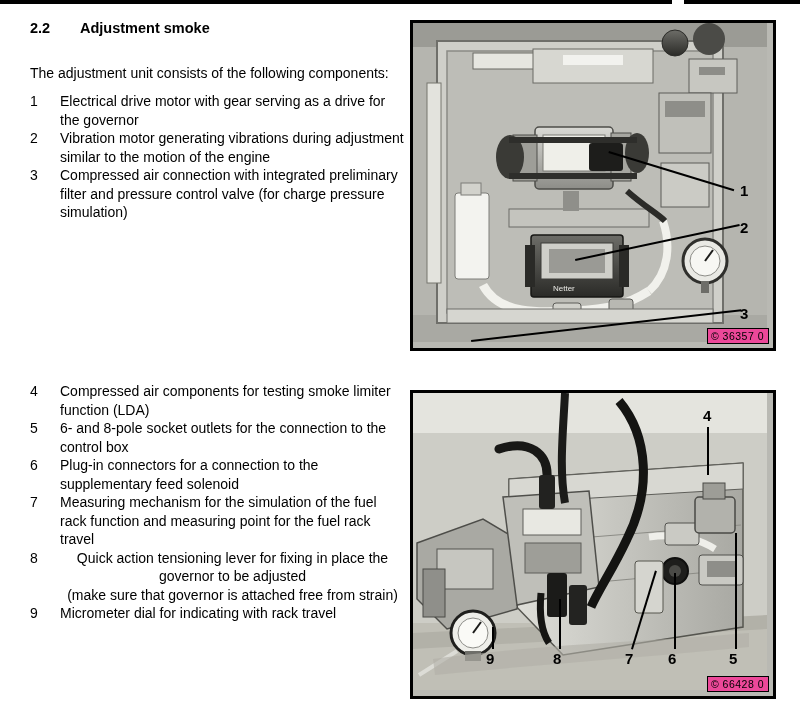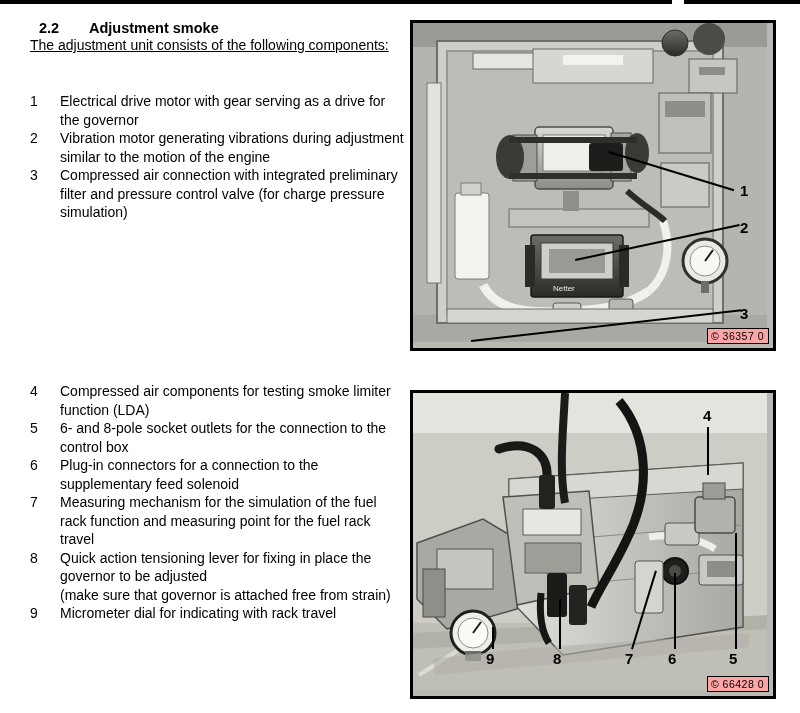--- a/index.html
+++ b/index.html
@@ -45,32 +45,30 @@
     left: 30px;
     top: 20px;
     width: 370px;
     font-size: 14.5px;
     font-weight: bold;
     letter-spacing: 0px;
   }
   .section-heading .num {
     display: inline-block;
     width: 50px;
-    margin-left: 9px;
   }
 
   
   .intro {
     position: absolute;
     left: 30px;
-    top: 36px;
+    top: 64px;
     width: 368px;
     font-size: 14px;
     line-height: 18px;
-    text-decoration: underline;
   }
 
   
   .num-list {
     position: absolute;
     font-size: 14px;
     line-height: 18.5px;
   }
   .num-list.first {
     left: 30px;
@@ -116,21 +114,21 @@
   .fig-inner {
     position: absolute;
     inset: 0;
   }
 
   
   .copy-box {
     position: absolute;
     right: 4px;
     bottom: 4px;
-    background: #fca5a5;
+    background: #ec4899;
     border: 1px solid #000;
     font-size: 10.5px;
     padding: 1px 4px 1px 3px;
     letter-spacing: 0.5px;
     white-space: nowrap;
   }
 
   
   .callout {
     position: absolute;
@@ -187,21 +185,21 @@
     <div class="li">
       <div class="n">6</div>
       <div class="txt">Plug-in connectors for a connection to the supplementary feed solenoid</div>
     </div>
     <div class="li">
       <div class="n">7</div>
       <div class="txt">Measuring mechanism for the simulation of the fuel rack function and measuring point for the fuel rack travel</div>
     </div>
     <div class="li">
       <div class="n">8</div>
-      <div class="txt" style="white-space:pre-line;">Quick action tensioning lever for fixing in place the governor to be adjusted
+      <div class="txt" style="white-space:pre-line;text-align:center;">Quick action tensioning lever for fixing in place the governor to be adjusted
 (make sure that governor is attached free from strain)</div>
     </div>
     <div class="li">
       <div class="n">9</div>
       <div class="txt">Micrometer dial for indicating with rack travel</div>
     </div>
   </div>
 
   <div class="figure" id="figure-top">
     <div class="fig-inner">

